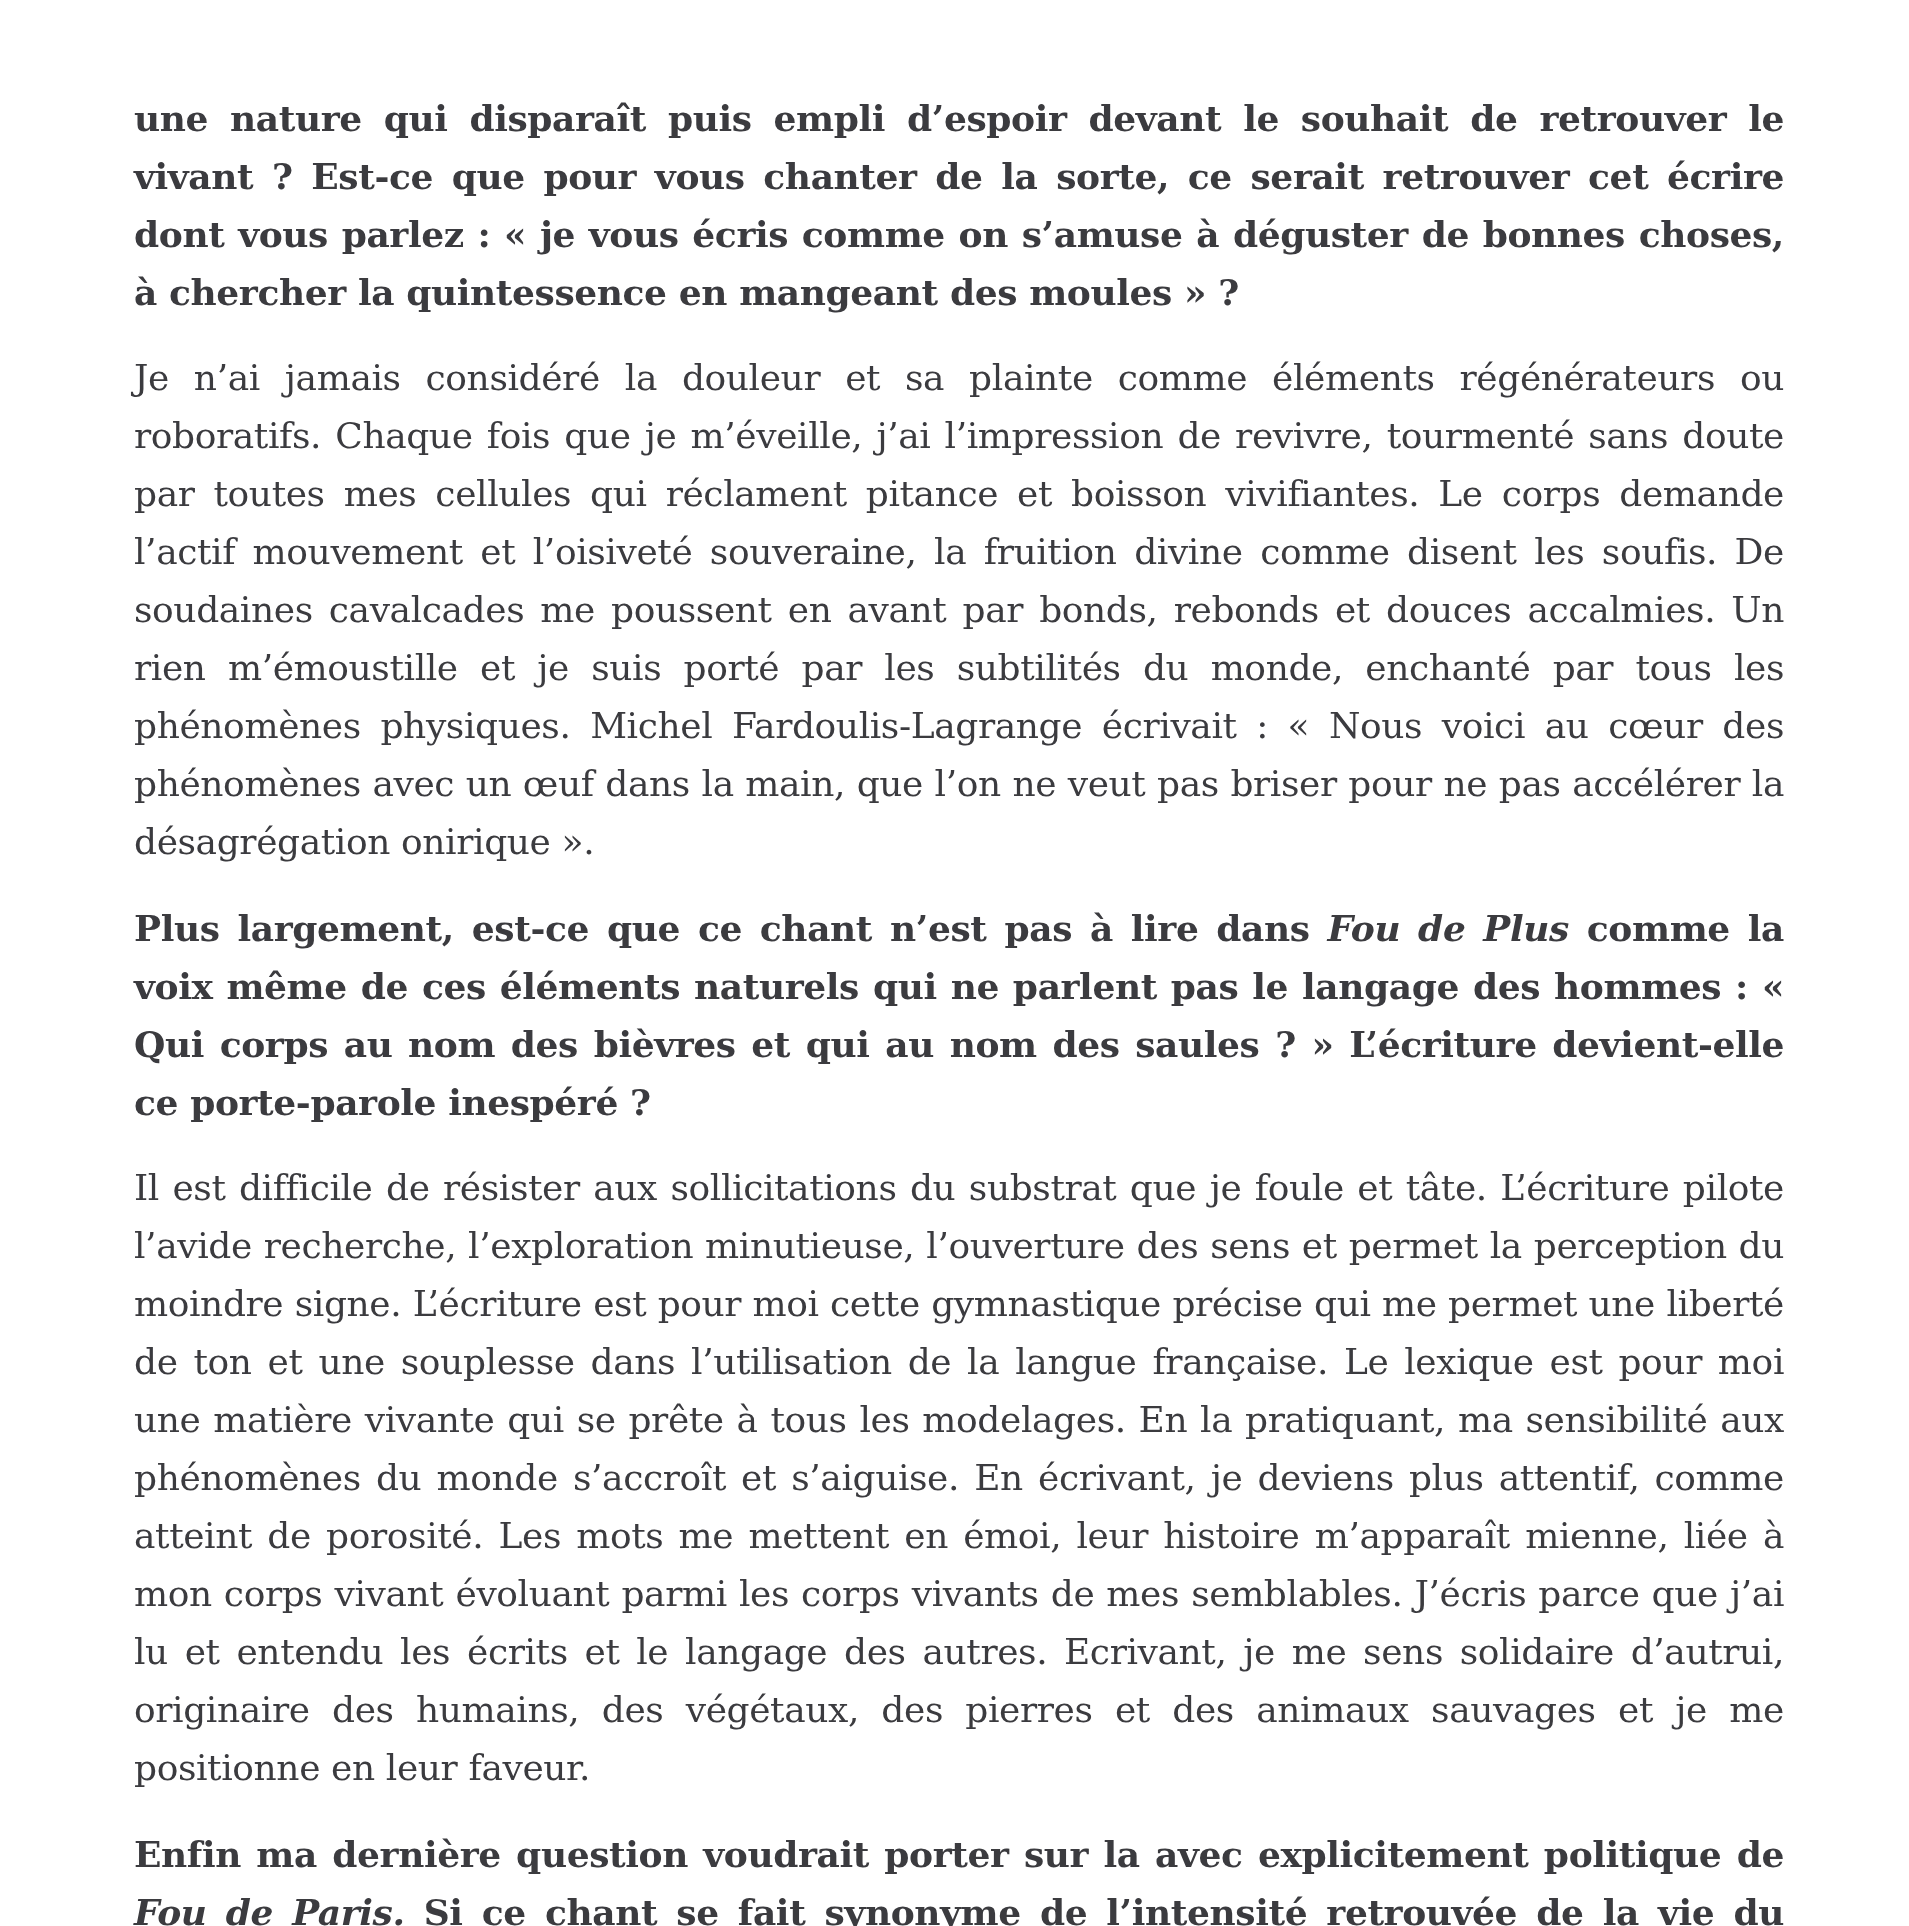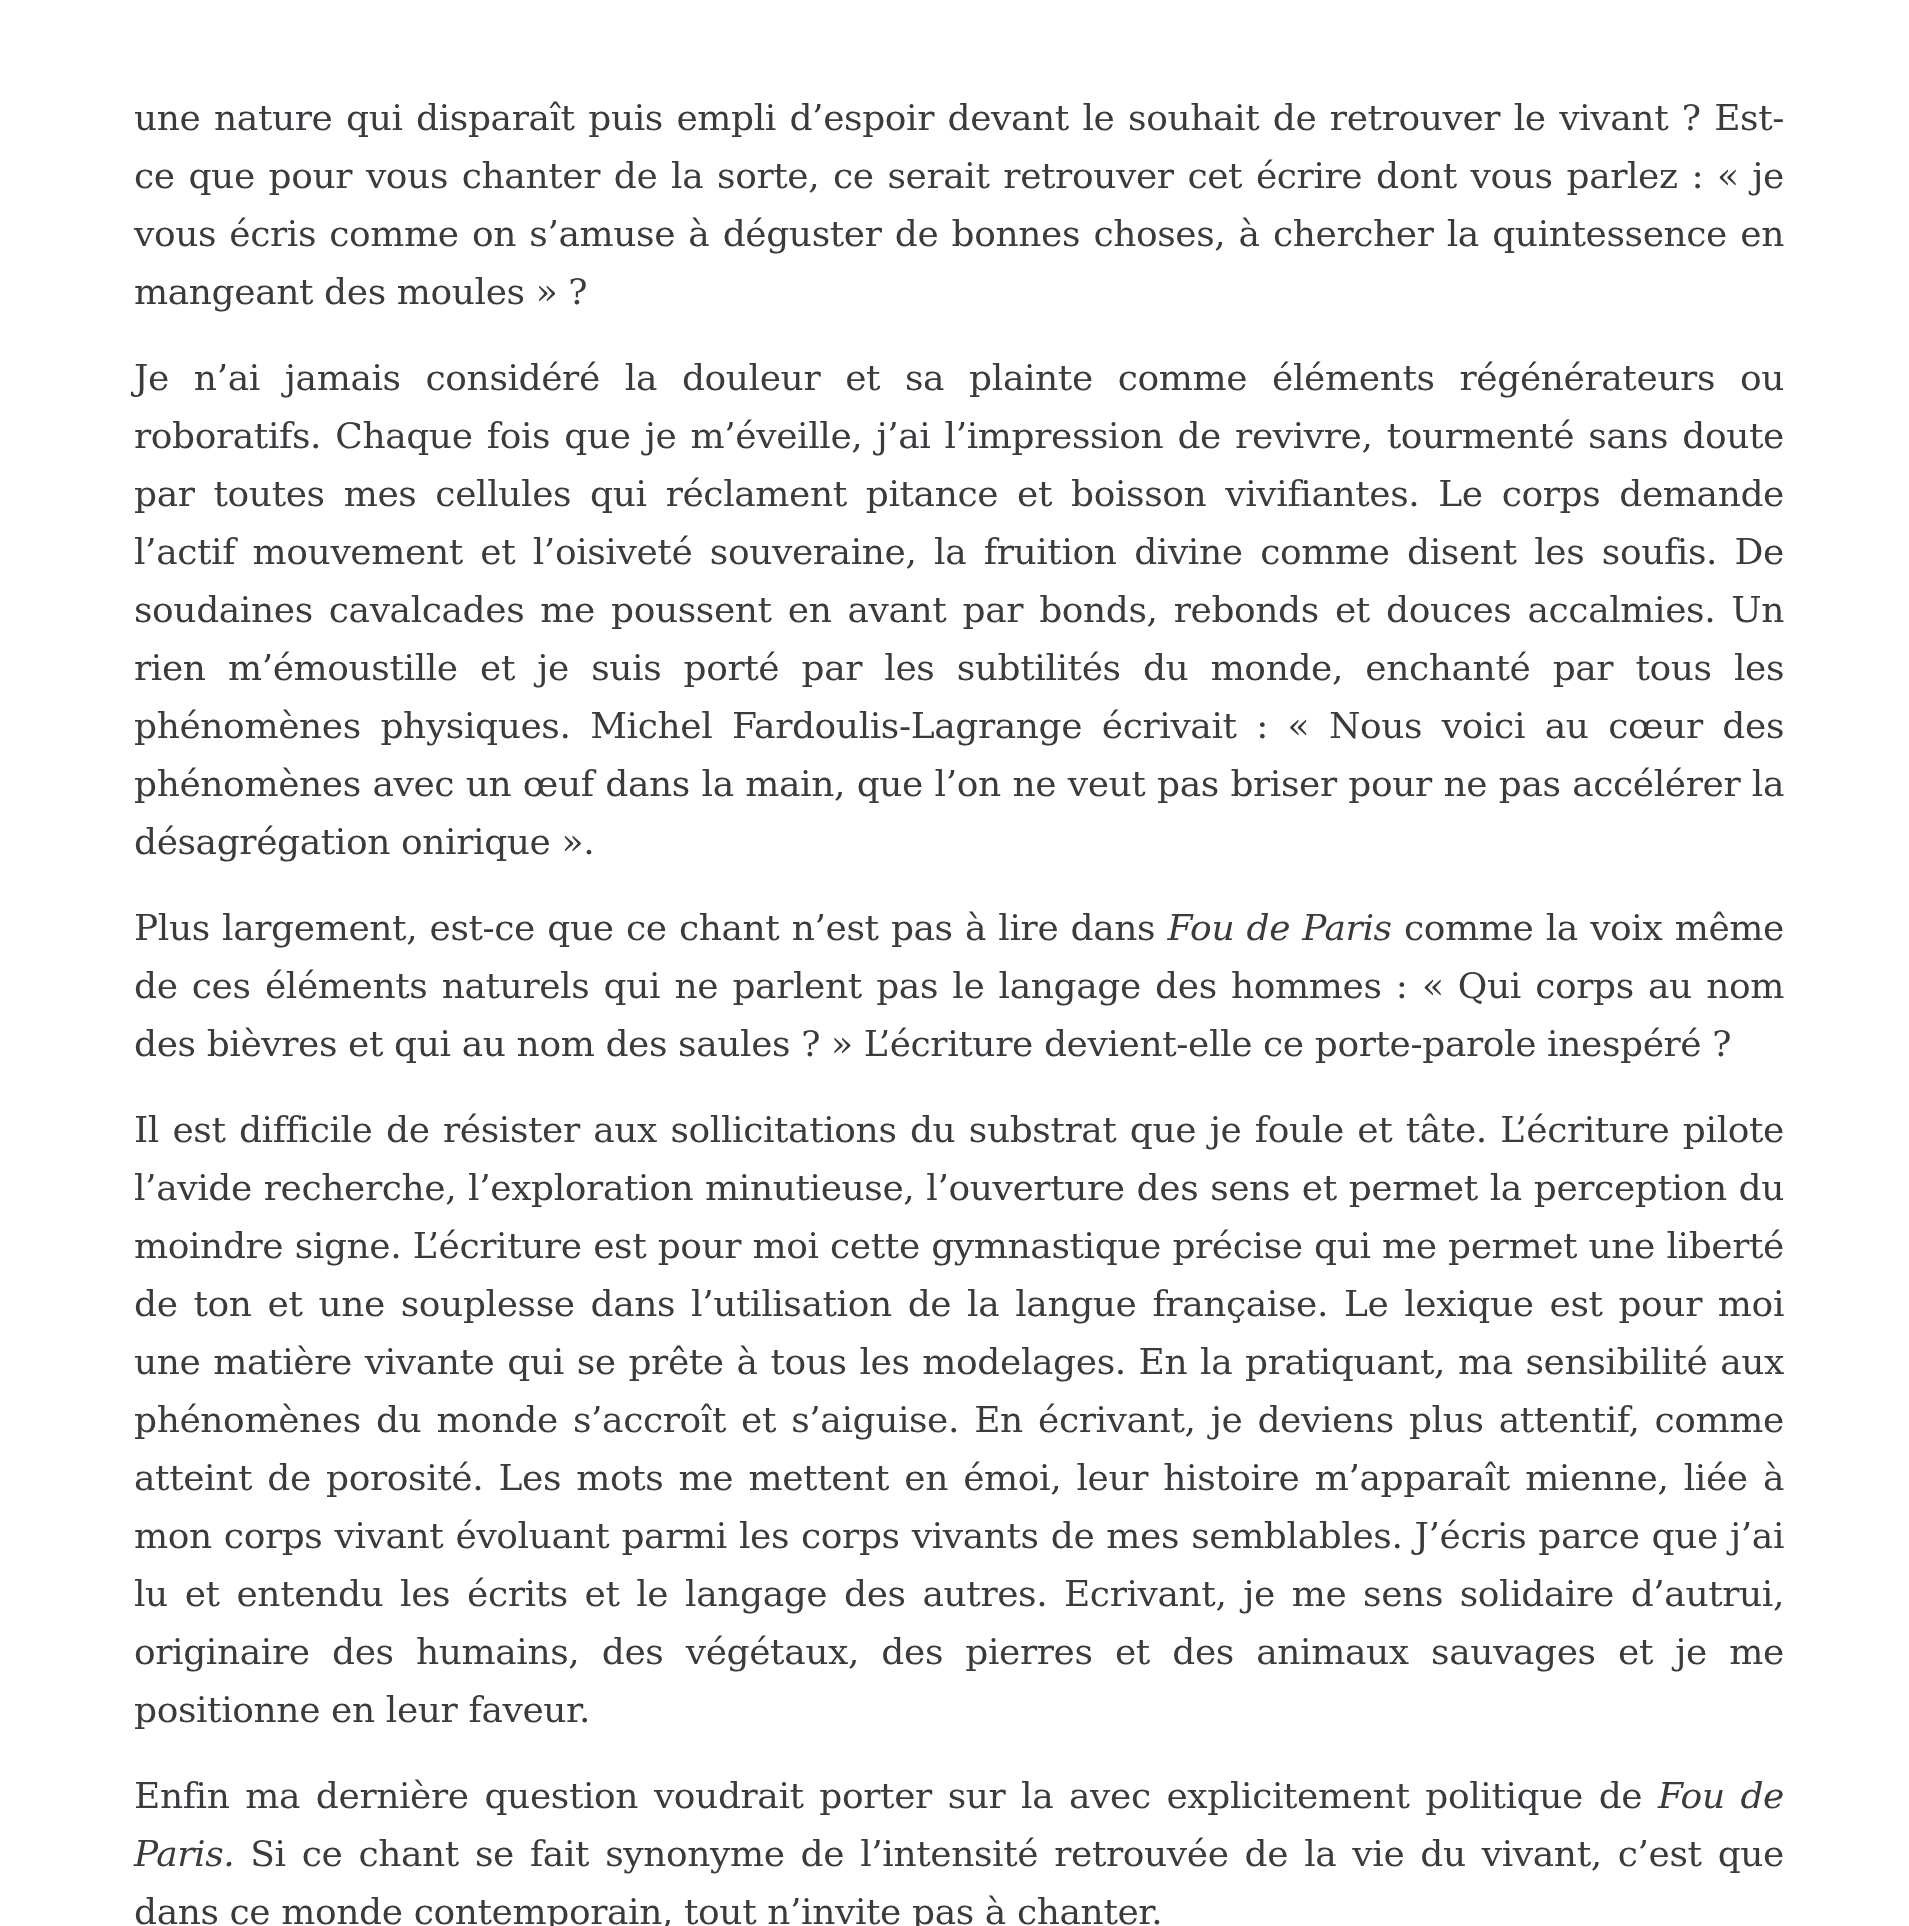--- a/index.html
+++ b/index.html
@@ -24,21 +24,21 @@
       line-height: 58px;
       letter-spacing: -0.4px;
     }
     .para {
       margin: 0 0 28px 0;
       text-align: justify;
       text-align-last: left;
       hyphens: none;
     }
     .para.question {
-      font-weight: normal;
+      font-weight: bold;
     }
     .para.answer {
       font-weight: normal;
     }
     .title-ref {
       font-style: italic;
     }
   </style>
 </head>
 <body>
@@ -47,21 +47,21 @@
 
   <p class="para question">
     <span>une nature qui disparaît puis empli d’espoir devant le souhait de retrouver le vivant ? Est-ce que pour vous chanter de la sorte, ce serait retrouver cet écrire dont vous parlez : « je vous écris comme on s’amuse à déguster de bonnes choses, à chercher la quintessence en mangeant des moules » ?</span>
   </p>
 
   <p class="para answer">
     <span>Je n’ai jamais considéré la douleur et sa plainte comme éléments régénérateurs ou roboratifs. Chaque fois que je m’éveille, j’ai l’impression de revivre, tourmenté sans doute par toutes mes cellules qui réclament pitance et boisson vivifiantes. Le corps demande l’actif mouvement et l’oisiveté souveraine, la fruition divine comme disent les soufis. De soudaines cavalcades me poussent en avant par bonds, rebonds et douces accalmies. Un rien m’émoustille et je suis porté par les subtilités du monde, enchanté par tous les phénomènes physiques. Michel Fardoulis-Lagrange écrivait : « Nous voici au cœur des phénomènes avec un œuf dans la main, que l’on ne veut pas briser pour ne pas accélérer la désagrégation onirique ».</span>
   </p>
 
   <p class="para question">
-    <span>Plus largement, est-ce que ce chant n’est pas à lire dans </span><span class="title-ref">Fou de Paris</span><span> comme la voix même de ces éléments naturels qui ne parlent pas le langage des hommes : « Qui corps au nom des bièvres et qui au nom des saules ? » L’écriture devient-elle ce porte-parole inespéré ?</span>
+    <span>Plus largement, est-ce que ce chant n’est pas à lire dans </span><span class="title-ref">Fou de Plus</span><span> comme la voix même de ces éléments naturels qui ne parlent pas le langage des hommes : « Qui corps au nom des bièvres et qui au nom des saules ? » L’écriture devient-elle ce porte-parole inespéré ?</span>
   </p>
 
   <p class="para answer">
     <span>Il est difficile de résister aux sollicitations du substrat que je foule et tâte. L’écriture pilote l’avide recherche, l’exploration minutieuse, l’ouverture des sens et permet la perception du moindre signe. L’écriture est pour moi cette gymnastique précise qui me permet une liberté de ton et une souplesse dans l’utilisation de la langue française. Le lexique est pour moi une matière vivante qui se prête à tous les modelages. En la pratiquant, ma sensibilité aux phénomènes du monde s’accroît et s’aiguise. En écrivant, je deviens plus attentif, comme atteint de porosité. Les mots me mettent en émoi, leur histoire m’apparaît mienne, liée à mon corps vivant évoluant parmi les corps vivants de mes semblables. J’écris parce que j’ai lu et entendu les écrits et le langage des autres. Ecrivant, je me sens solidaire d’autrui, originaire des humains, des végétaux, des pierres et des animaux sauvages et je me positionne en leur faveur.</span>
   </p>
 
   <p class="para question">
     <span>Enfin ma dernière question voudrait porter sur la avec explicitement politique de </span><span class="title-ref">Fou de Paris.</span><span> Si ce chant se fait synonyme de l’intensité retrouvée de la vie du vivant, c’est que dans ce monde contemporain, tout n’invite pas à chanter. </span>
   </p>
 

